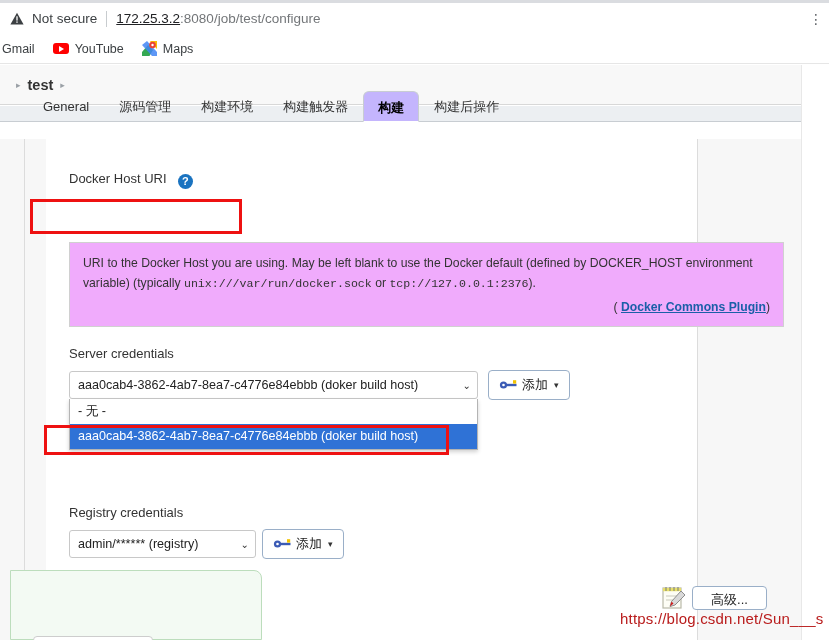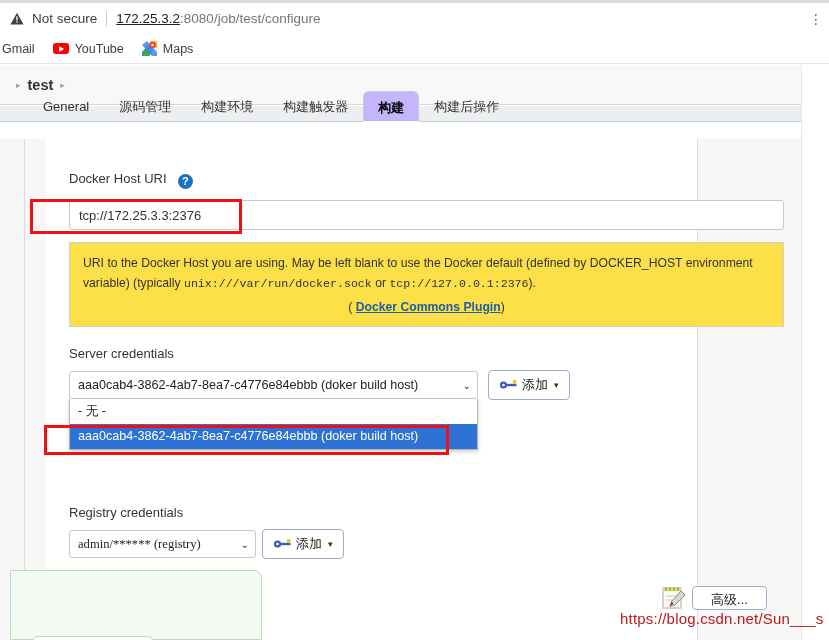--- a/index.html
+++ b/index.html
@@ -126,26 +126,26 @@
     font-family: "Liberation Sans", sans-serif;
     width: 100%;
   }
   .help-icon {
     display: inline-block; width: 15px; height: 15px; border-radius: 50%;
     background: #1a73c0; color: #ffffff; font-size: 11px; font-weight: bold;
     text-align: center; line-height: 15px; vertical-align: -2px;
     margin-left: 7px;
   }
   .help-box {
-    border: 1px solid #d0d0d0; background: #fde047;
+    border: 1px solid #d0d0d0; background: #f0abfc;
     padding: 11px 13px 9px 13px;
     font-size: 12.2px; color: #333333; line-height: 1.62;
   }
   .help-box code { font-family: "Liberation Mono", "DejaVu Sans Mono", monospace; font-size: 11.6px; }
-  .help-box .plugin-line { text-align: center; margin-top: 4px; }
+  .help-box .plugin-line { text-align: right; margin-top: 4px; }
   .help-box a { color: #1a5fa8; font-weight: bold; text-decoration: underline; }
 
   .select-box {
     position: relative; background: #ffffff;
     border: 1px solid #c8c8c8; border-radius: 3px;
     height: 28px; font-size: 12.6px; color: #222222;
     display: flex; align-items: center;
     padding: 0 22px 0 8px; white-space: nowrap; overflow: hidden;
   }
   .select-box .caret {
@@ -288,23 +288,20 @@
       <div class="gutter-left"></div>
       <div class="panel-right-strip"></div>
 
       <div class="panel">
 
         <div style="position:absolute;left:23px;top:30px;">
           <span class="lbl">Docker Host URI</span>
           <span class="help-icon">?</span>
         </div>
 
-        <div style="position:absolute;left:23px;top:61px;width:715px;">
-          <input class="field-input" type="text" value="tcp://172.25.3.3:2376" style="">
-        </div>
 
         <div class="help-box" style="position:absolute;left:23px;top:103px;width:715px;">
           <span>URI to the Docker Host you are using. May be left blank to use the Docker default (defined by DOCKER_HOST environment variable) (typically </span><code>unix:///var/run/docker.sock</code><span> or </span><code>tcp://127.0.0.1:2376</code><span>).</span>
           <div class="plugin-line"><span>( </span><a href="#">Docker Commons Plugin</a><span>)</span></div>
         </div>
 
         <div style="position:absolute;left:23px;top:205px;">
           <span class="lbl">Server credentials</span>
         </div>
 
@@ -329,21 +326,21 @@
           </span>
           <span>添加</span>
           <span class="dc">▾</span>
         </div>
 
 
         <div style="position:absolute;left:23px;top:364px;">
           <span class="lbl">Registry credentials</span>
         </div>
 
-        <div class="select-box" style="position:absolute;left:23px;top:391px;width:187px;font-family:Liberation Serif, serif;">
+        <div class="select-box" style="position:absolute;left:23px;top:391px;width:187px;">
           <span>admin/****** (registry)</span>
           <span class="caret">⌄</span>
         </div>
 
         <div class="addbtn" style="position:absolute;left:216px;top:390px;">
           <span class="key-ico">
             <svg width="19" height="12" viewBox="0 0 19 12">
               <circle cx="4.5" cy="7" r="3.6" fill="#3b5bb5"></circle>
               <circle cx="4.5" cy="7" r="1.3" fill="#ffffff"></circle>
               <rect x="7.5" y="5.8" width="10" height="2.4" fill="#3b5bb5"></rect>

